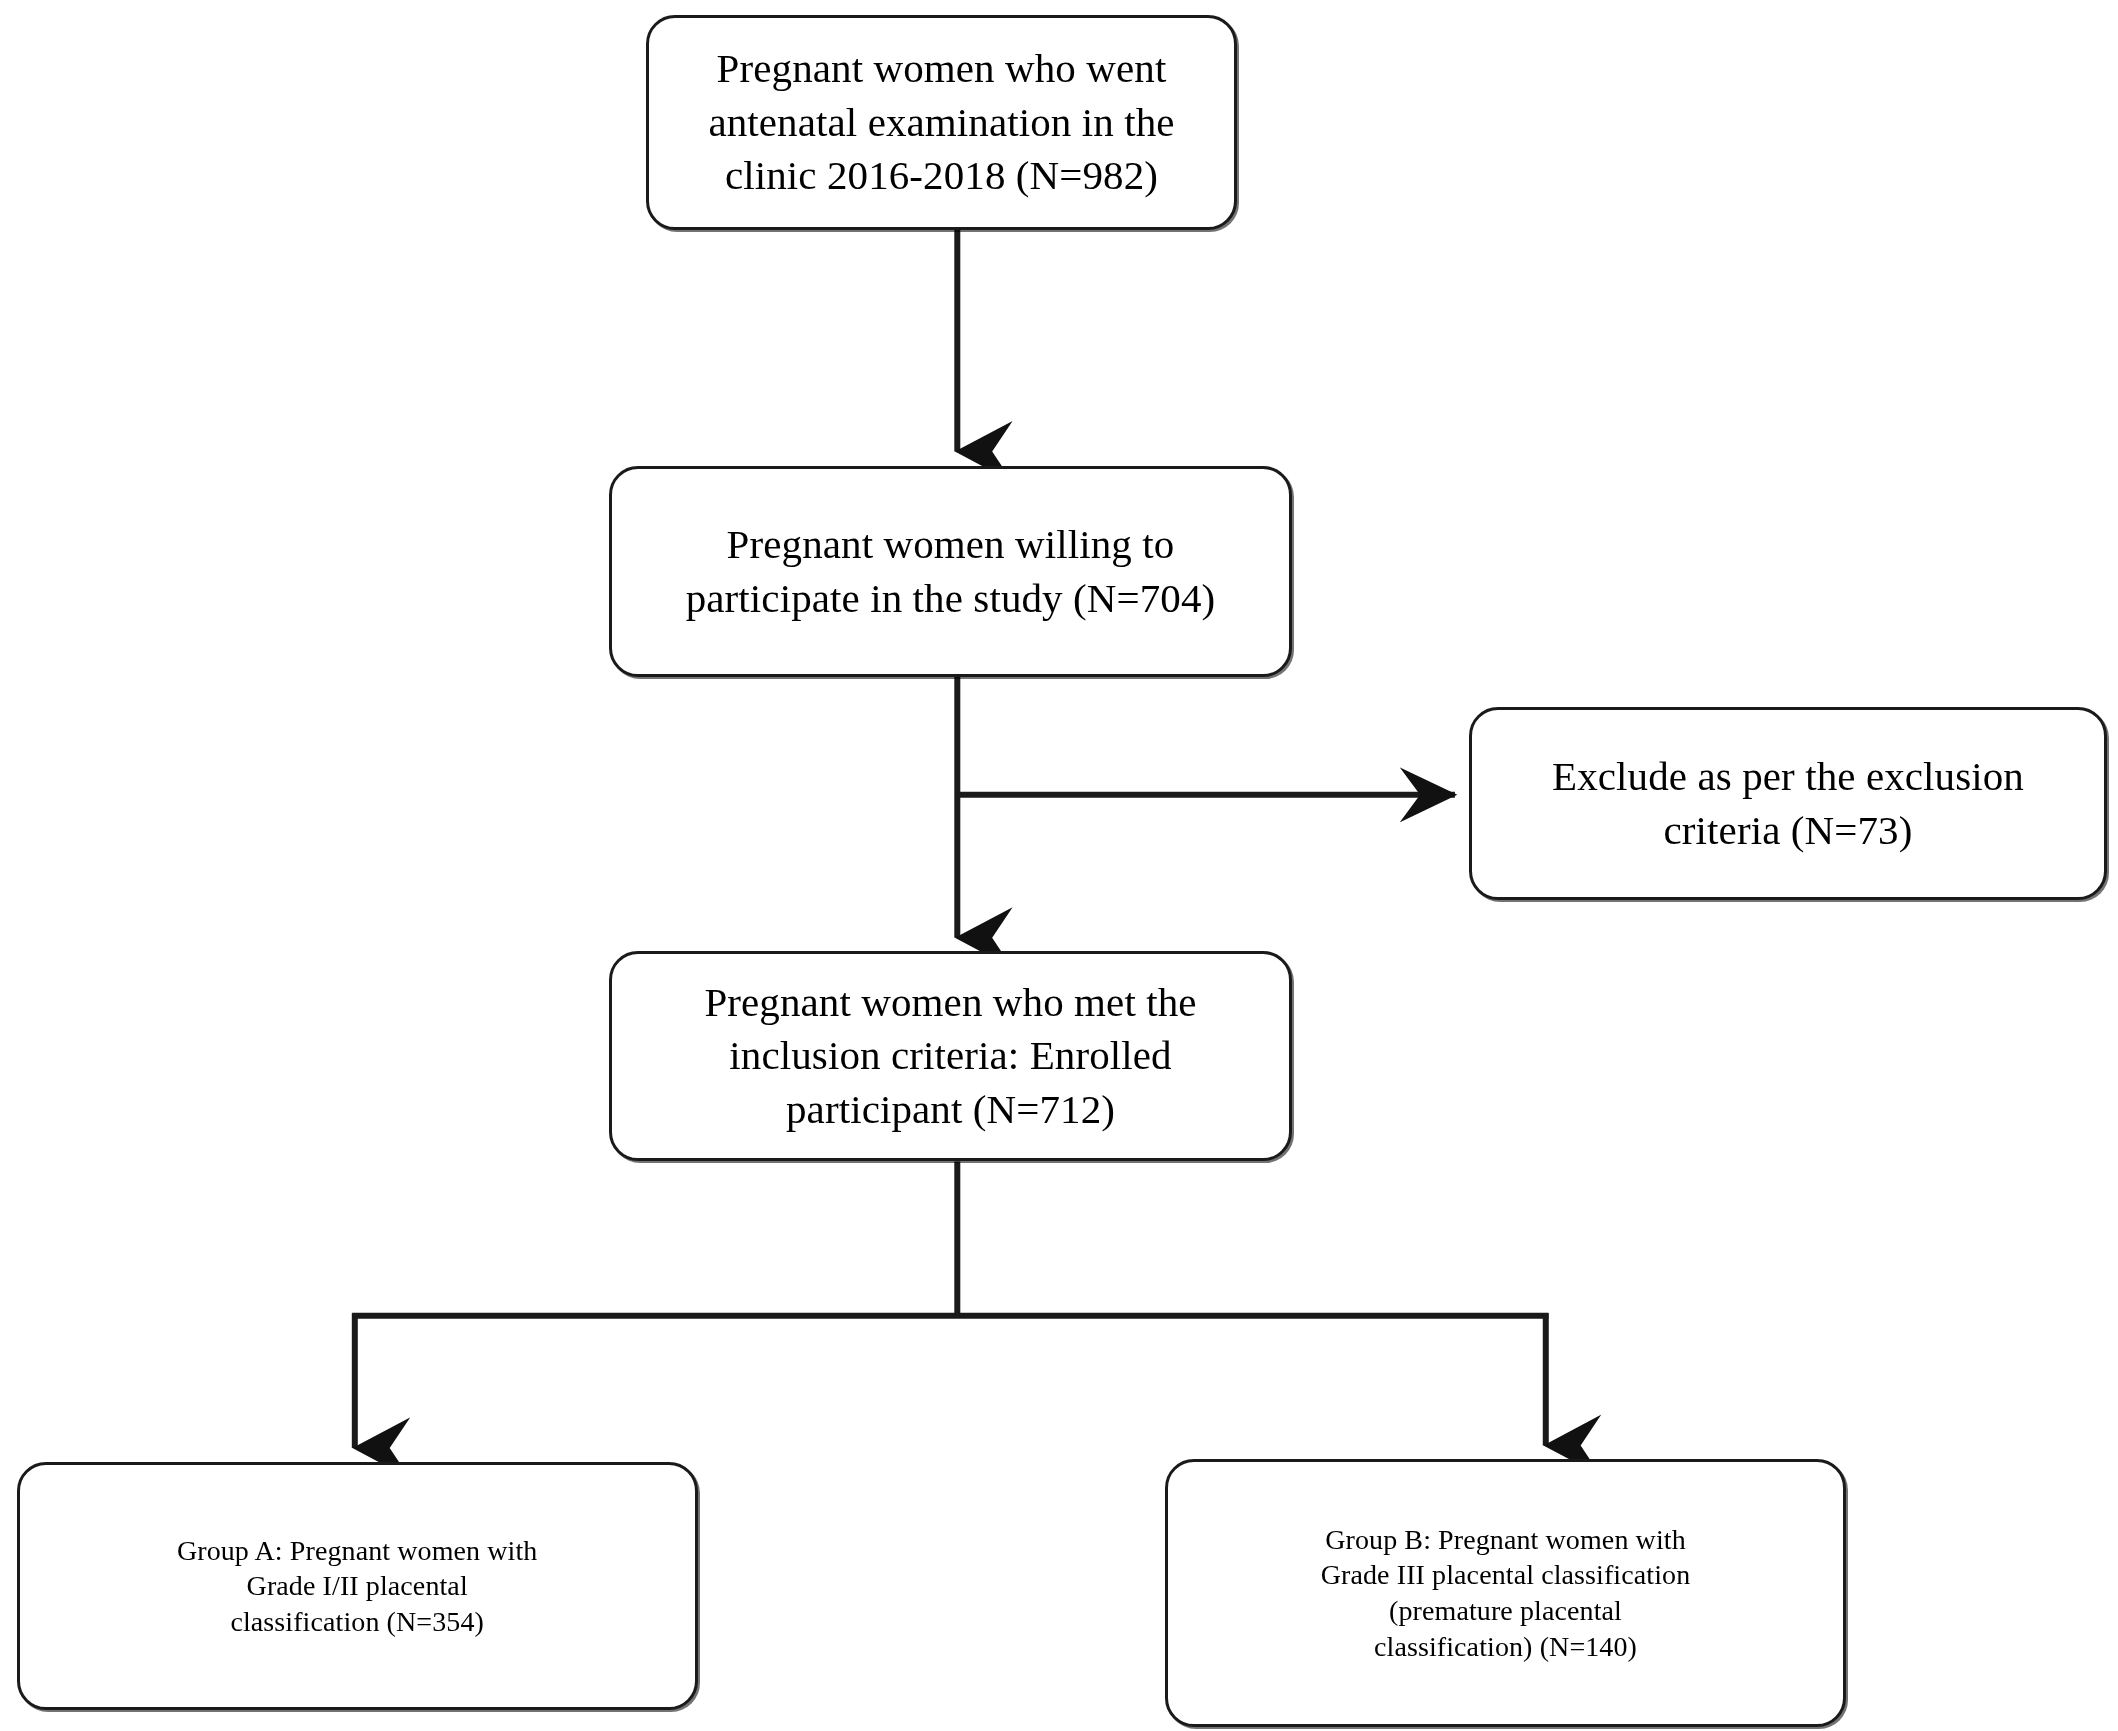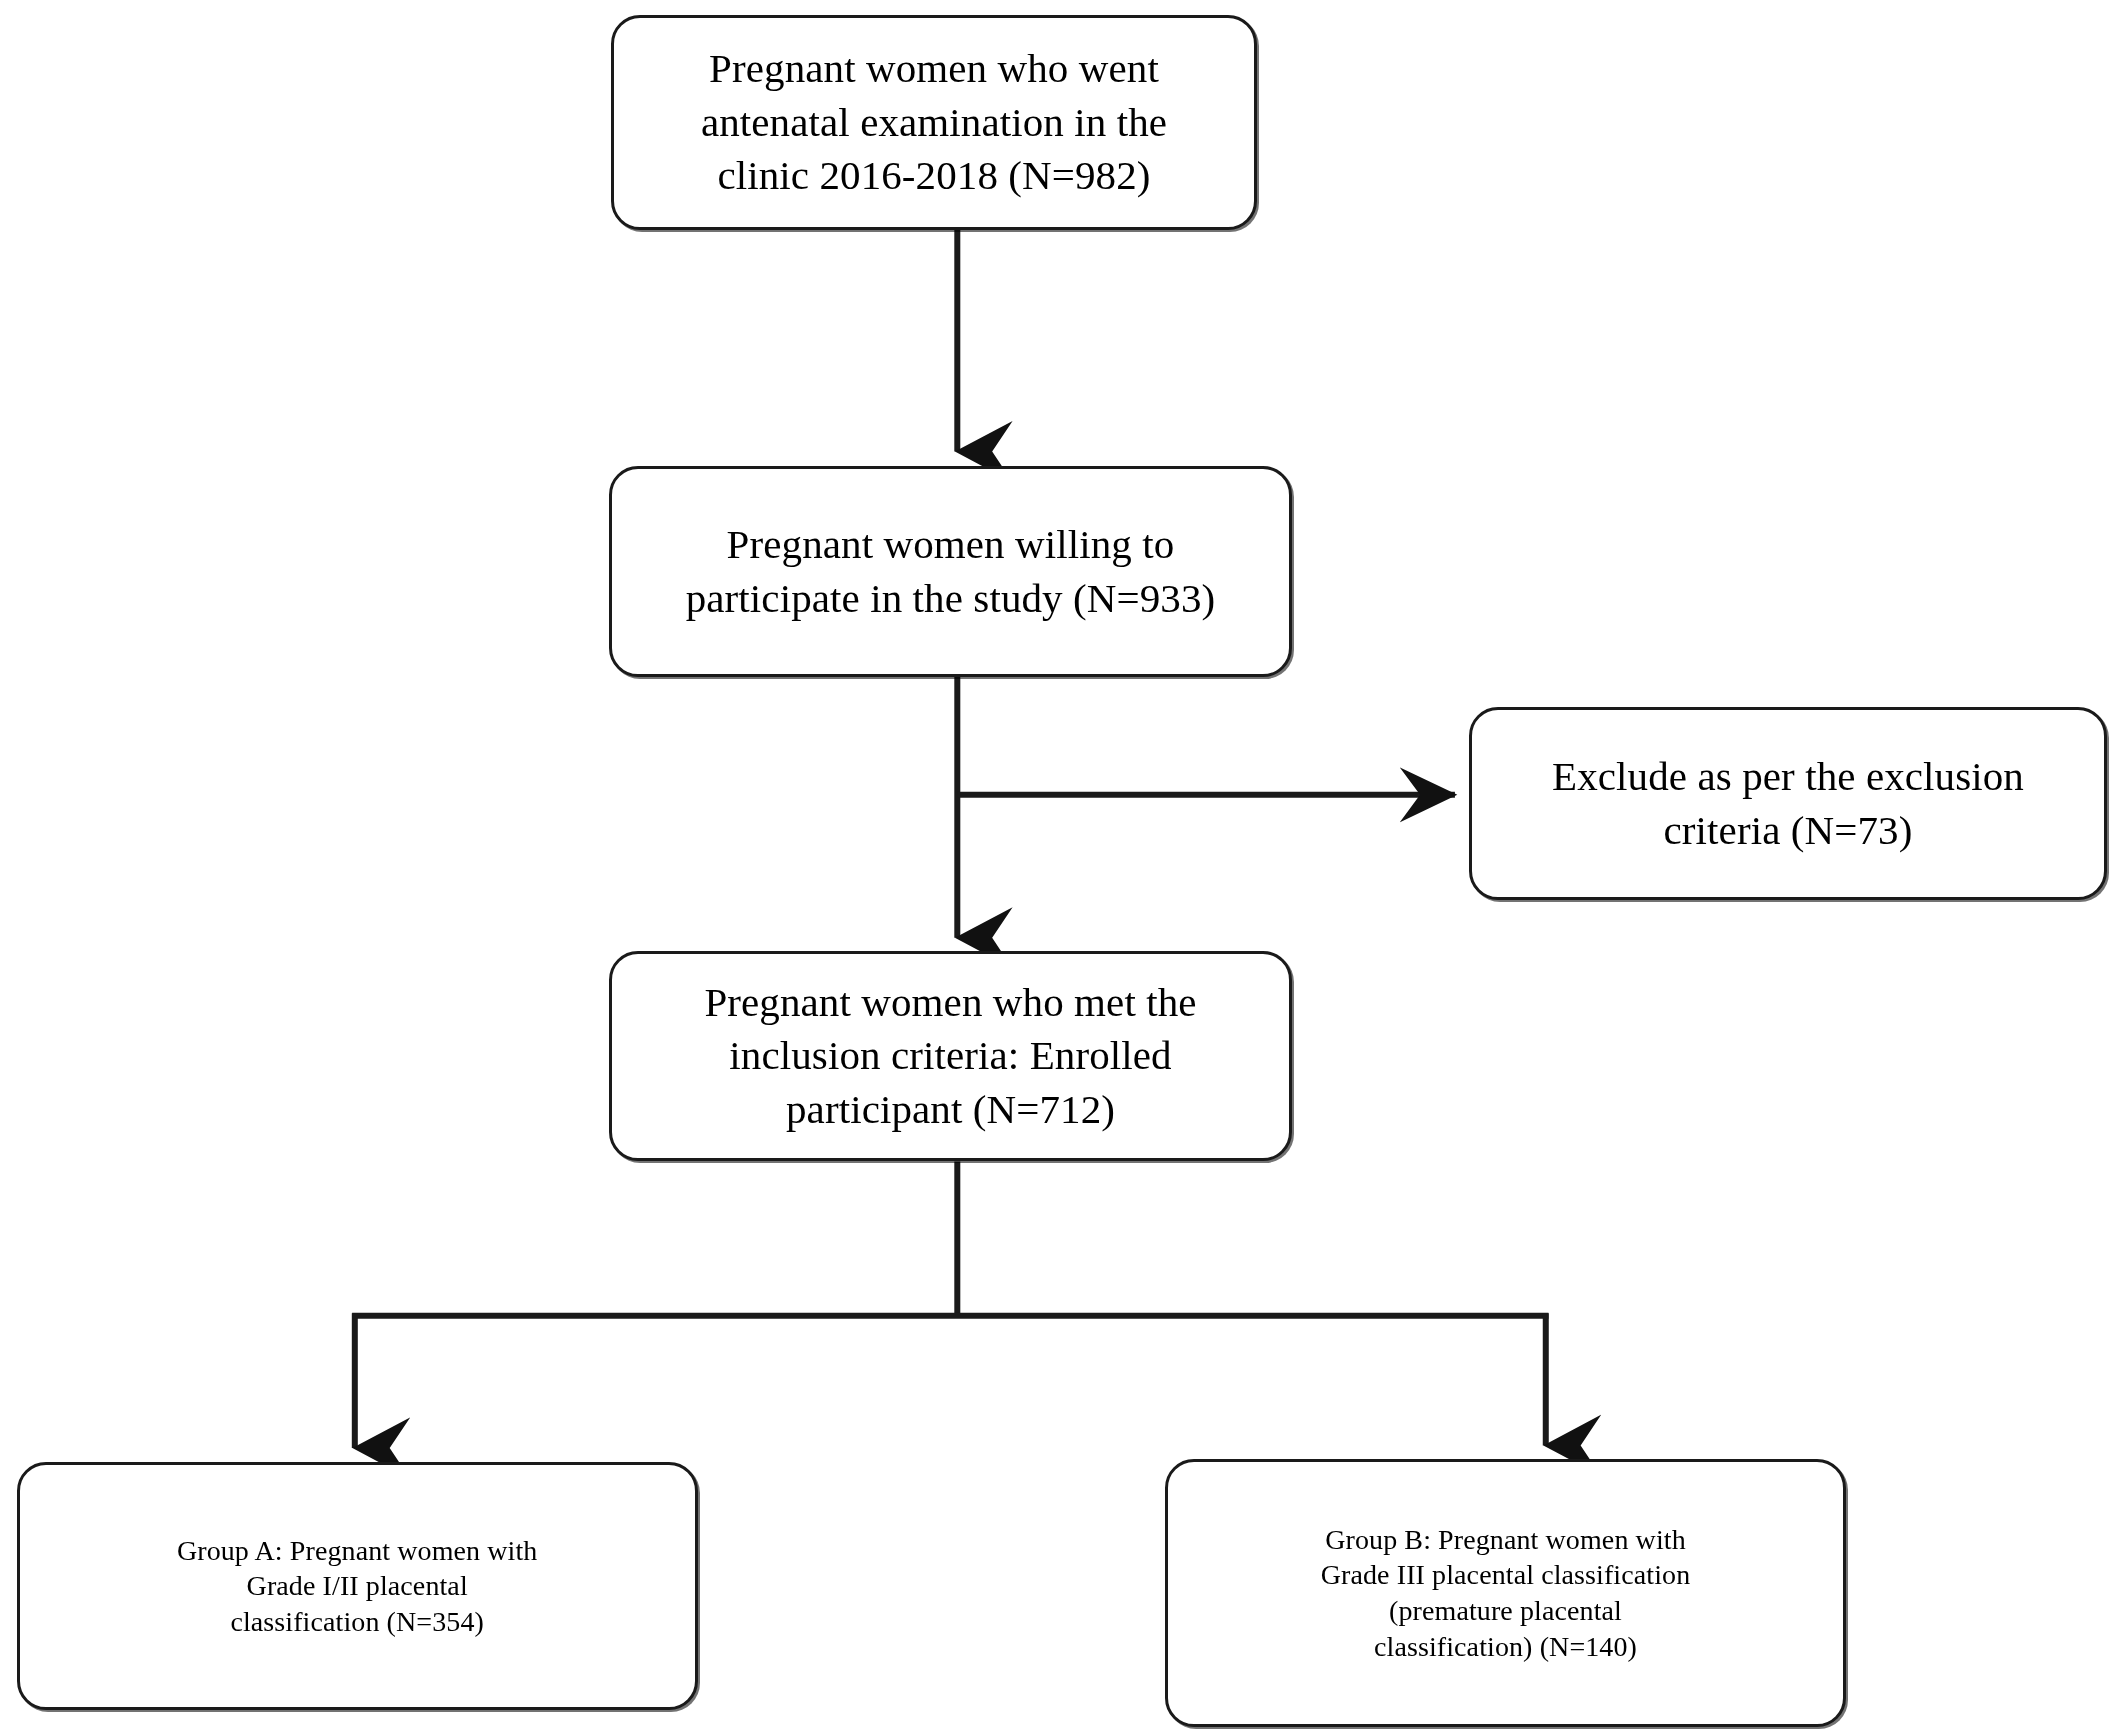--- a/index.html
+++ b/index.html
@@ -45,22 +45,22 @@
     width: 100%;
     padding: 0 9.4px;
     box-sizing: border-box;
     font-size: 41px;
     line-height: 1.30;
     letter-spacing: 0.1px;
     white-space: pre-line;
   }
   
   #node-screened {
-    left: 611px;  top: 14.7px;
-    width: 646px; height: 215px; justify-content: center;
+    left: 646px;  top: 14.7px;
+    width: 591px; height: 215px; justify-content: center;
   }
   #node-willing {
     left: 609px;  top: 466px;
     width: 683px; height: 211px;
   }
   #node-excluded {
     left: 1469px; top: 707px;
     width: 638px;  height: 193px;
   }
   #node-enrolled {
@@ -112,21 +112,21 @@
   </svg>
 
   <div class="node" id="node-screened">
     <span class="node-text">Pregnant women who went
 antenatal examination in the
 clinic 2016-2018 (N=982)</span>
   </div>
 
   <div class="node" id="node-willing">
     <span class="node-text">Pregnant women willing to
-participate in the study (N=933)</span>
+participate in the study (N=704)</span>
   </div>
 
   <div class="node" id="node-excluded">
     <span class="node-text">Exclude as per the exclusion
 criteria (N=73)</span>
   </div>
 
   <div class="node" id="node-enrolled">
     <span class="node-text">Pregnant women who met the
 inclusion criteria: Enrolled

